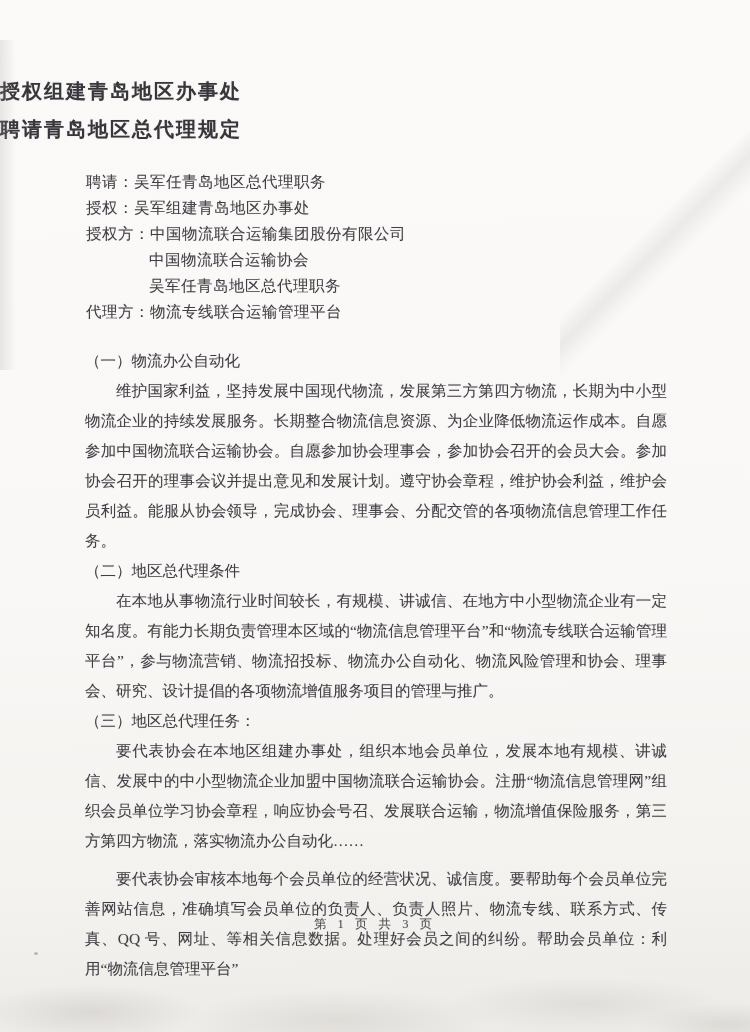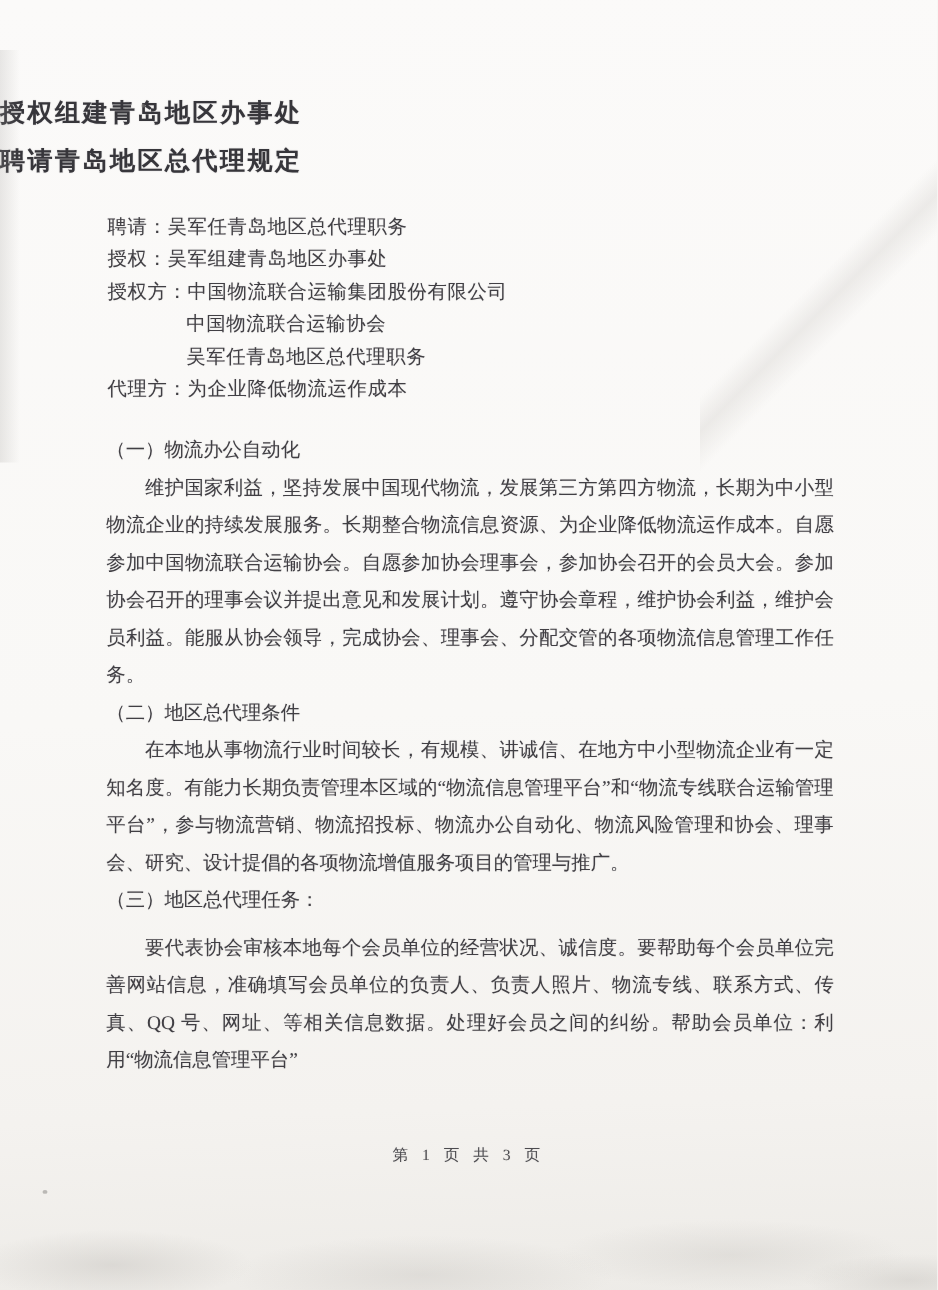--- a/index.html
+++ b/index.html
@@ -108,29 +108,30 @@
     <span class="title-line">授权组建青岛地区办事处</span>
     <span class="title-line">聘请青岛地区总代理规定</span>
   </h1>
 
   <div class="preamble">
     <div class="pre-line">聘请：吴军任青岛地区总代理职务</div>
     <div class="pre-line">授权：吴军组建青岛地区办事处</div>
     <div class="pre-line">授权方：中国物流联合运输集团股份有限公司</div>
     <div class="pre-line cont">中国物流联合运输协会</div>
     <div class="pre-line cont">吴军任青岛地区总代理职务</div>
-    <div class="pre-line">代理方：为企业降低物流运作成本</div>
+    <div class="pre-line">代理方：物流专线联合运输管理平台</div>
   </div>
 
   <div class="body-text">
     <div class="section-heading">（一）物流办公自动化</div>
     <p class="para">维护国家利益，坚持发展中国现代物流，发展第三方第四方物流，长期为中小型物流企业的持续发展服务。长期整合物流信息资源、为企业降低物流运作成本。自愿参加中国物流联合运输协会。自愿参加协会理事会，参加协会召开的会员大会。参加协会召开的理事会议并提出意见和发展计划。遵守协会章程，维护协会利益，维护会员利益。能服从协会领导，完成协会、理事会、分配交管的各项物流信息管理工作任务。</p>
 
     <div class="section-heading">（二）地区总代理条件</div>
     <p class="para">在本地从事物流行业时间较长，有规模、讲诚信、在地方中小型物流企业有一定知名度。有能力长期负责管理本区域的“物流信息管理平台”和“物流专线联合运输管理平台”，参与物流营销、物流招投标、物流办公自动化、物流风险管理和协会、理事会、研究、设计提倡的各项物流增值服务项目的管理与推广。</p>
 
     <div class="section-heading">（三）地区总代理任务：</div>
+    <p class="para">要代表协会在本地区组建办事处，组织本地会员单位，发展本地有规模、讲诚信、发展中的中小型物流企业加盟中国物流联合运输协会。注册“物流信息管理网”组织会员单位学习协会章程，响应协会号召、发展联合运输，物流增值保险服务，第三方第四方物流，落实物流办公自动化……</p>
     <p class="para para-gap">要代表协会审核本地每个会员单位的经营状况、诚信度。要帮助每个会员单位完善网站信息，准确填写会员单位的负责人、负责人照片、物流专线、联系方式、传真、QQ 号、网址、等相关信息数据。处理好会员之间的纠纷。帮助会员单位：利用“物流信息管理平台”</p>
   </div>
 
   <div class="footer">第 1 页 共 3 页</div>
 
 </div>
 
 </body></html>

